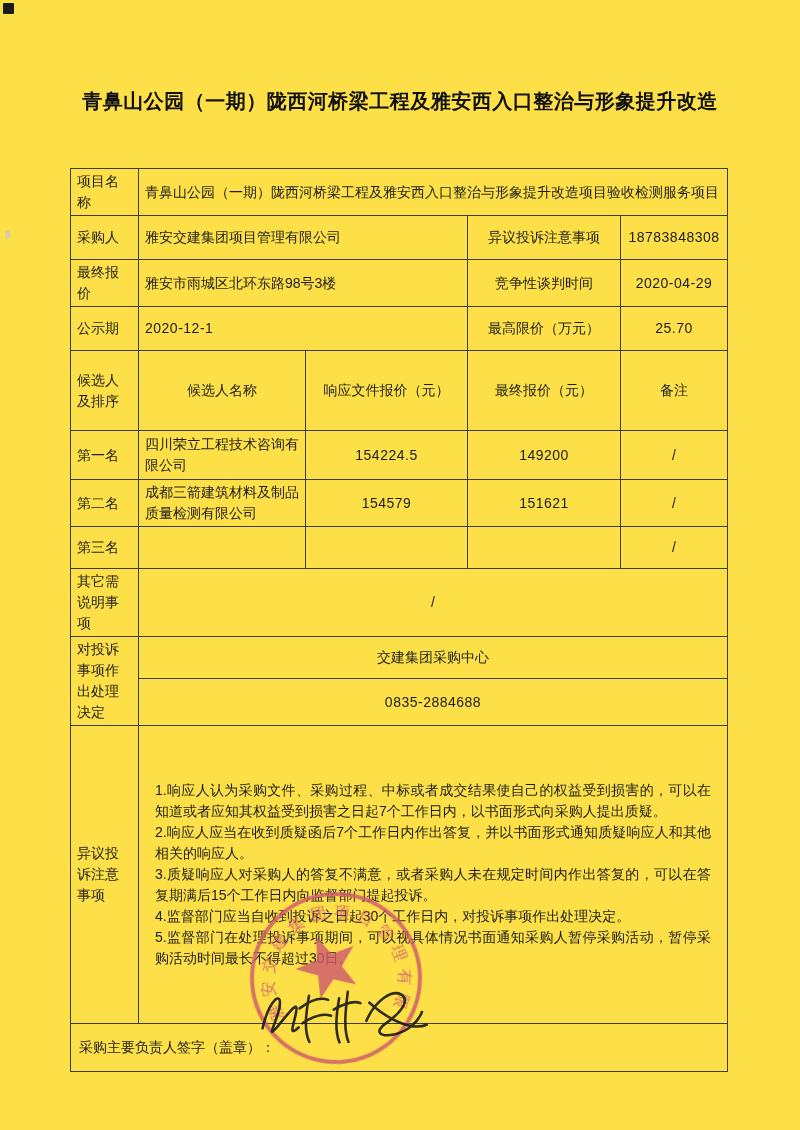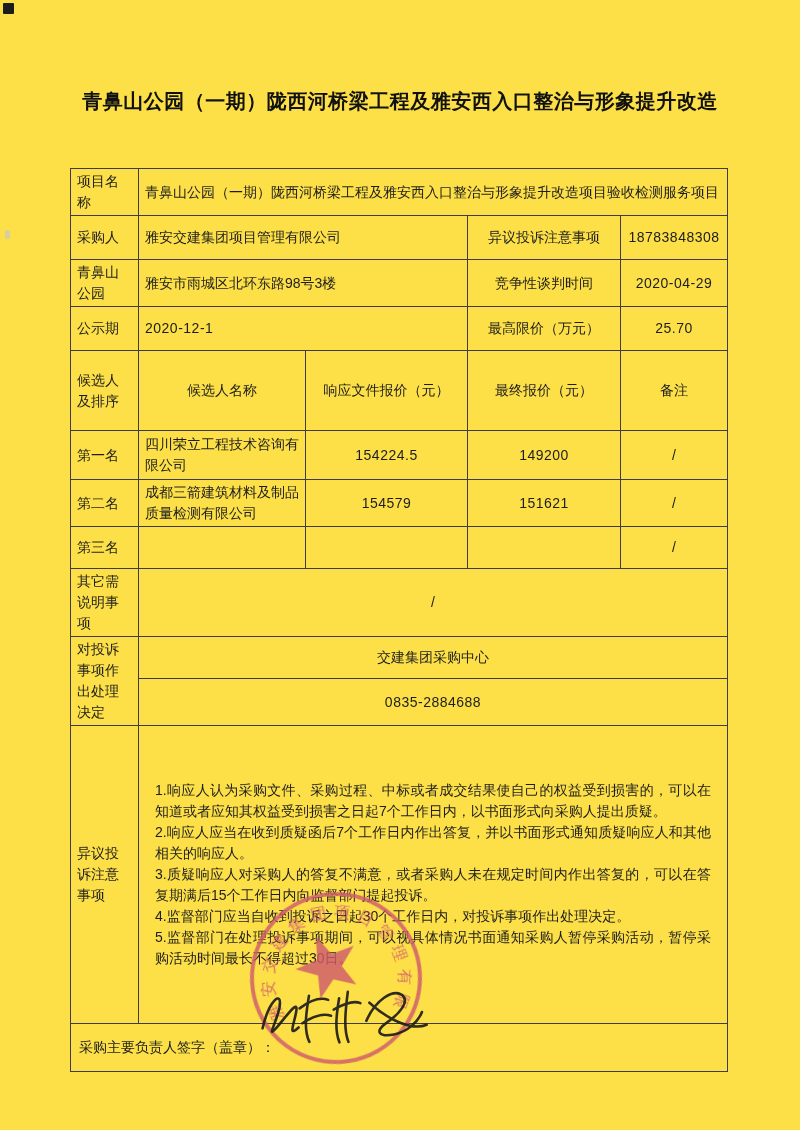--- a/index.html
+++ b/index.html
@@ -91,21 +91,21 @@
     </tr>
 
     <tr style="height:44px">
       <td class="lbl">采购人</td>
       <td colspan="2">雅安交建集团项目管理有限公司</td>
       <td class="center">异议投诉注意事项</td>
       <td class="center num">18783848308</td>
     </tr>
 
     <tr style="height:45px">
-      <td class="lbl">青鼻山公园</td>
+      <td class="lbl">最终报价</td>
       <td colspan="2">雅安市雨城区北环东路98号3楼</td>
       <td class="center">竞争性谈判时间</td>
       <td class="center num">2020-04-29</td>
     </tr>
 
     <tr style="height:44px">
       <td class="lbl">公示期</td>
       <td colspan="2" class="num">2020-12-1</td>
       <td class="center">最高限价（万元）</td>
       <td class="center num">25.70</td>

